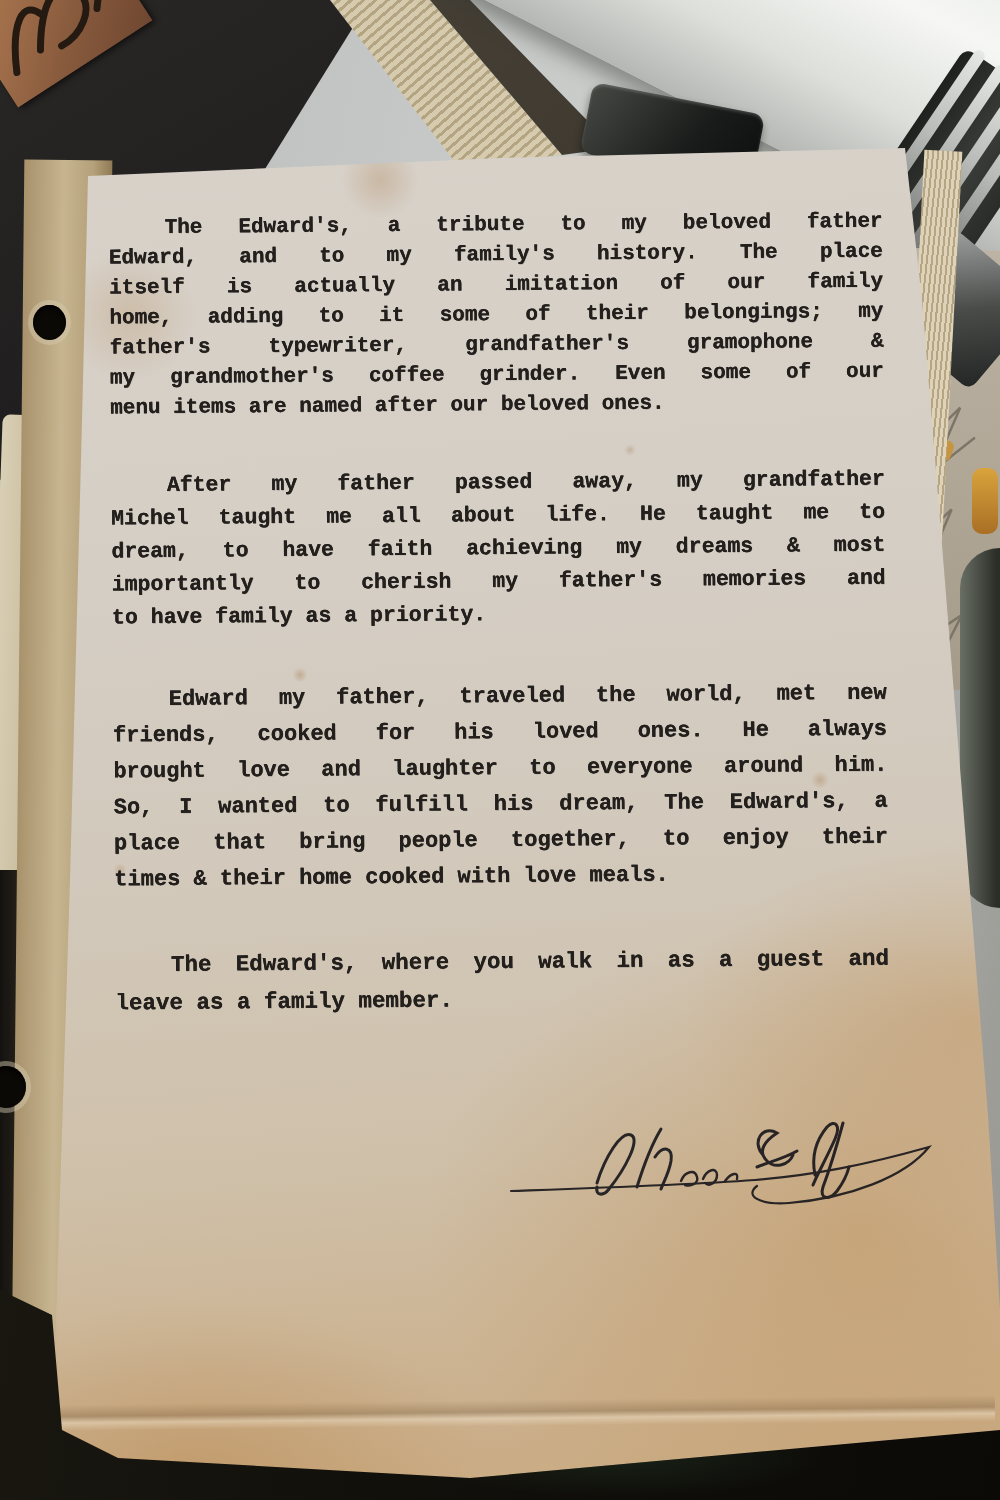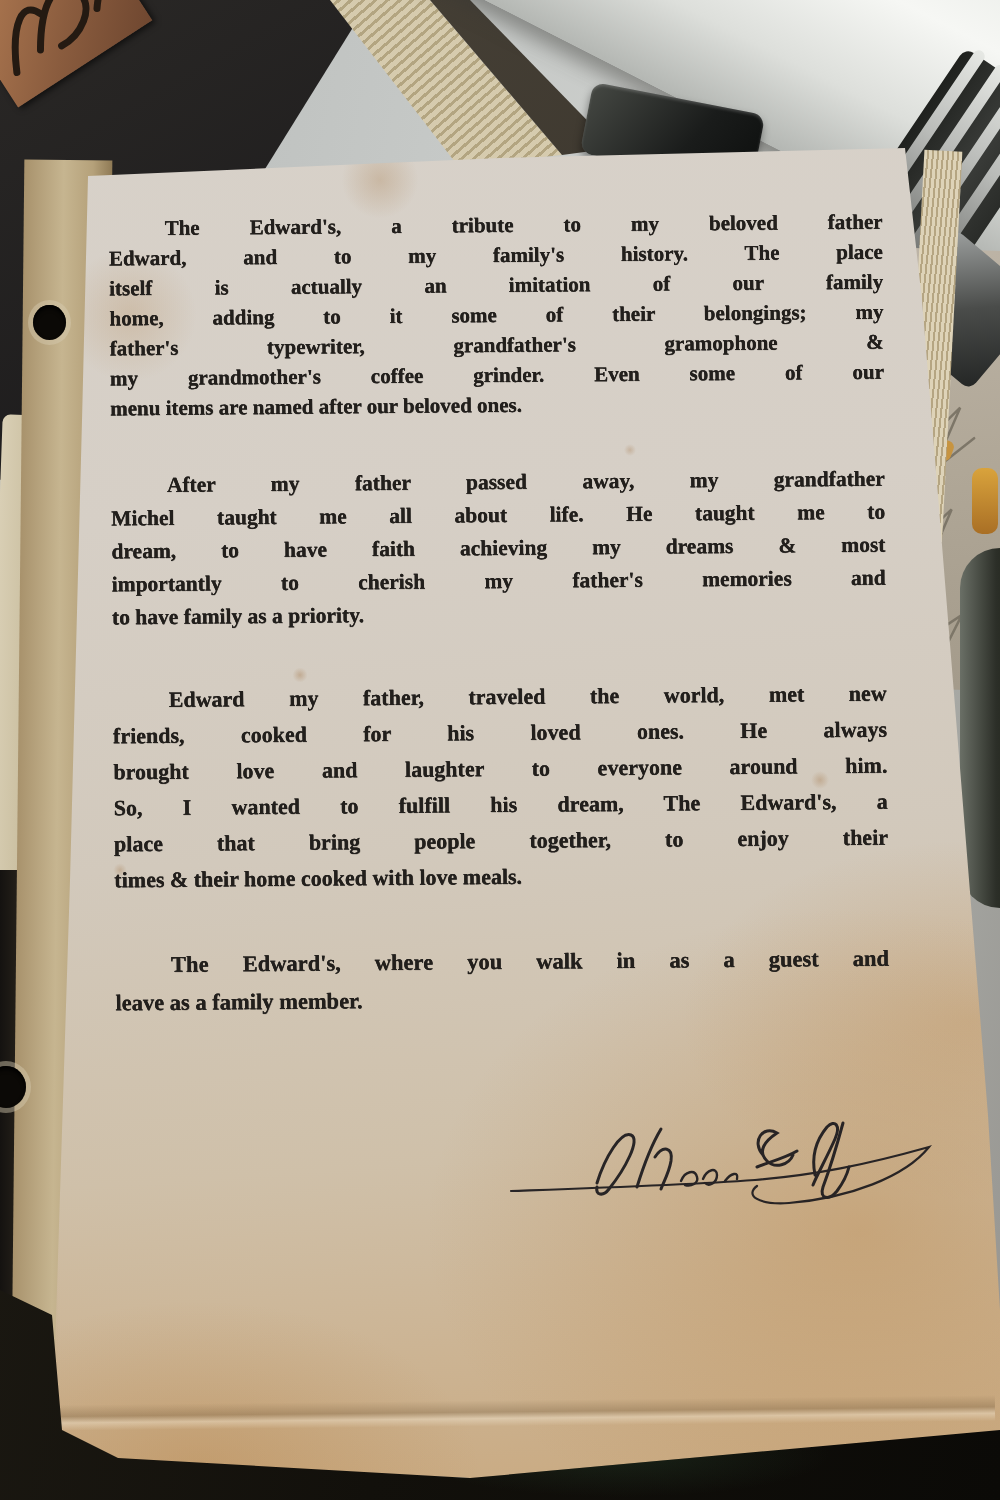--- a/index.html
+++ b/index.html
@@ -1,18 +1,18 @@
 <!DOCTYPE html>
 <html style="--paper: #d6cfc6; --paper_edge_warm: #c9a87e; --stain: #b9823f; --ink: #221f1c; --cover_black: #121114; --plaque_copper: #9c6c4c; --book_fore_edge: #cfc5aa; --napkin_white: #f2f3f0; --table_grey: #c2c5c3; --table_dark: #12100b; --scribble_paper: #b3aa9b; --fork_silver: #cdd0cc;"><head>
 <meta charset="utf-8">
 <style>
   html,body{margin:0;padding:0;background:#55524c;}
   .stage{
     position:relative;width:1000px;height:1500px;overflow:hidden;
-    font-family:Liberation Serif, serif;
+    font-family:Liberation Mono, monospace;
     background:linear-gradient(100deg,#b7bab8 0%,#c6c9c7 38%,#cdcfcc 58%,#aaaca8 82%,#96948f 100%);
   }
   .abs{position:absolute;}
 
   
   .cover{inset:0;clip-path:polygon(0 0,370px 0,95px 443px,0 480px);
     background:linear-gradient(150deg,#2a2826 0%,#141316 45%,#0a090c 80%);}
   .plaque{left:-22px;top:-28px;width:160px;height:100px;transform:rotate(-33deg);
     background:linear-gradient(135deg,#b07a52,#8a5c3e 55%,#6f4730);
     box-shadow:2px 3px 6px rgba(0,0,0,.6);}

